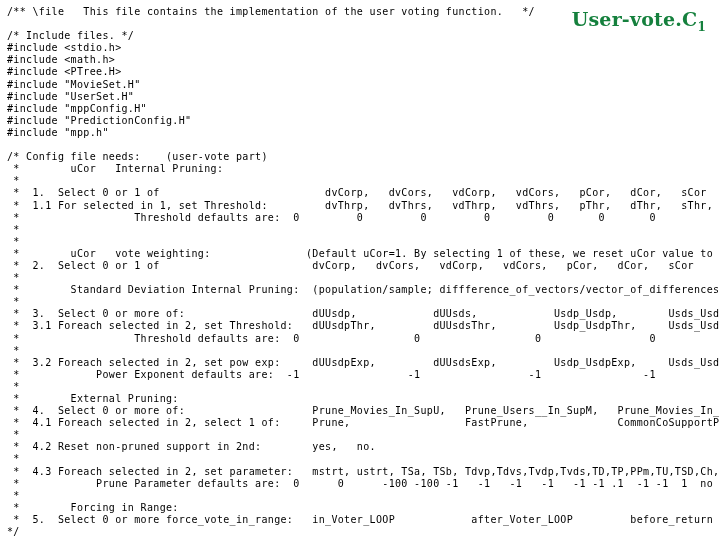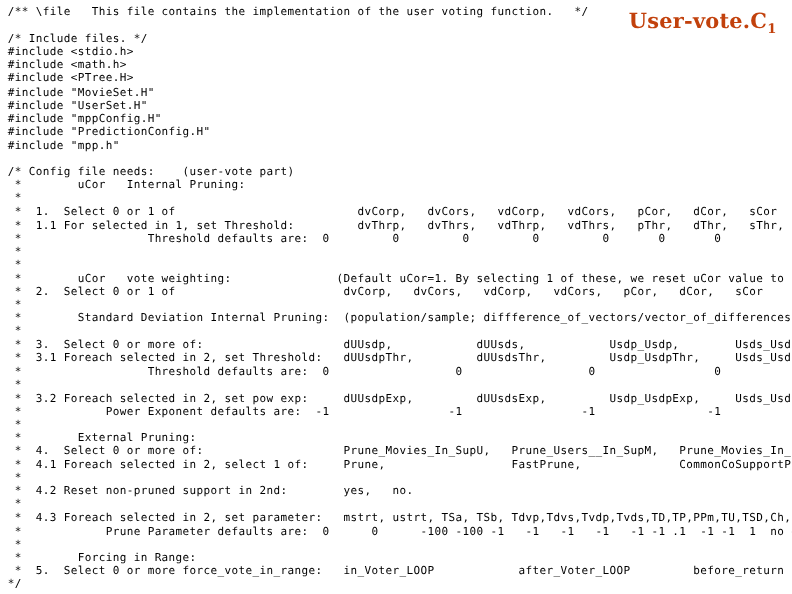--- a/index.html
+++ b/index.html
@@ -14,21 +14,21 @@
     position: relative;
     overflow: hidden;
     font-family: "DejaVu Sans Mono", "Liberation Mono", monospace;
   }
 
   
   #doc-title {
     position: absolute;
     top: 8px;
     right: 14px;
-    color: #c2410c;
+    color: #15803d;
     font-family: "DejaVu Serif", "Liberation Serif", serif;
     font-size: 19px;
     font-weight: bold;
     letter-spacing: 0.2px;
     white-space: nowrap;
   }
   #doc-title .sub {
     font-size: 12px;
     vertical-align: sub;
     font-weight: bold;

